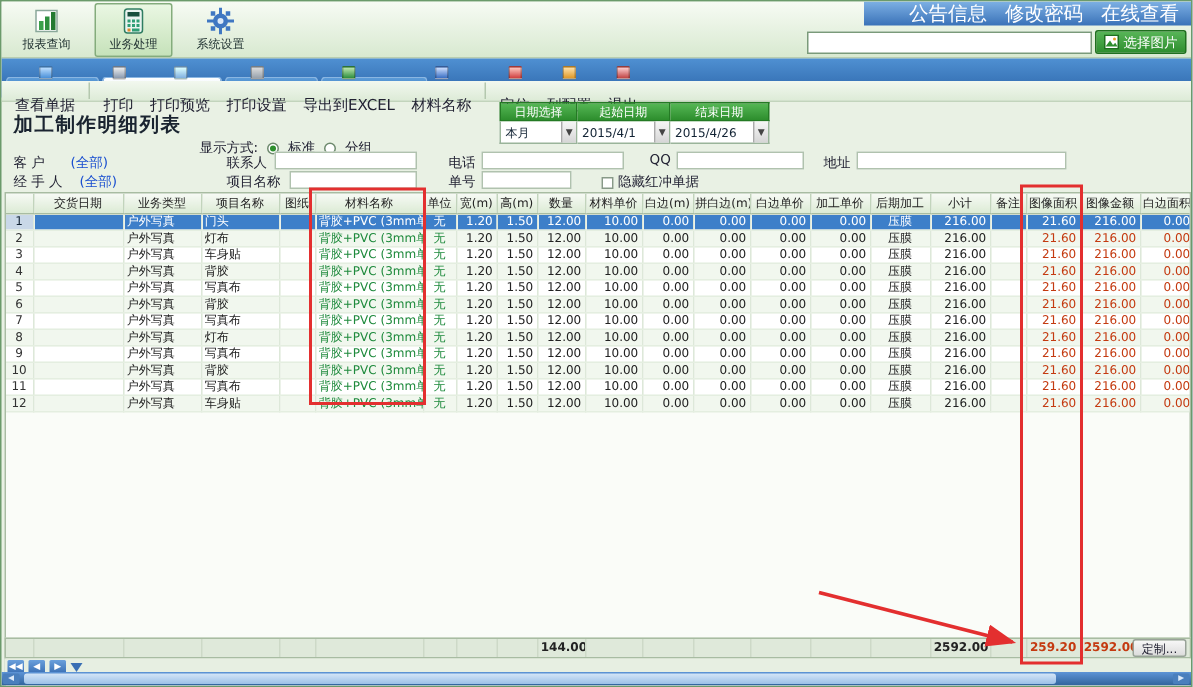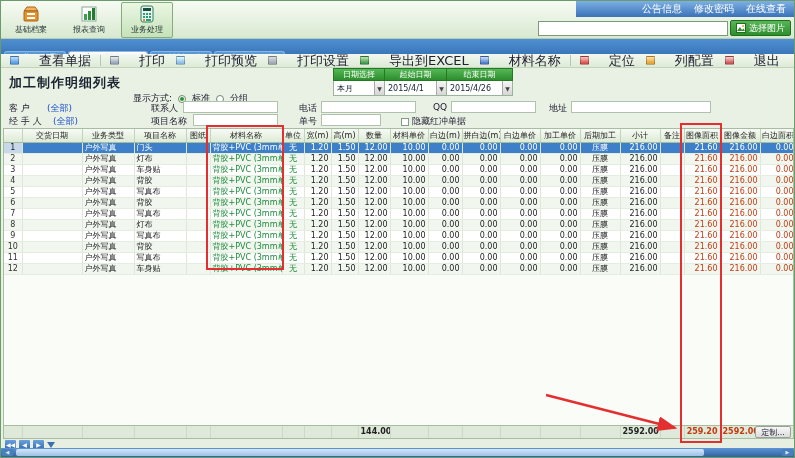--- a/index.html
+++ b/index.html
@@ -5,38 +5,38 @@
   *{margin:0;padding:0;box-sizing:border-box;font-family:"DejaVu Sans","Liberation Sans",sans-serif;}
   html,body{width:795px;height:458px;overflow:hidden;background:#8fa3b5;}
   #win{position:relative;width:795px;height:458px;background:#e9f1e4;overflow:hidden;border:1px solid #6b9a6b;}
 
   
   .top-band{position:absolute;left:0;top:0;right:0;height:38px;background:linear-gradient(#f7fbf4,#d8e9d0);border-bottom:1px solid #b8cdb0;}
   .modules{position:absolute;left:4px;top:1px;display:flex;gap:6px;}
   .module{width:52px;height:36px;display:flex;flex-direction:column;align-items:center;justify-content:center;gap:1px;font-size:8px;color:#233;border:1px solid transparent;border-radius:2px;cursor:pointer;}
   .module.active{background:linear-gradient(#eaf7e3,#c6e2ba);border-color:#84ac7c;}
   .top-blue{position:absolute;top:0;right:0;width:218px;height:16px;background:linear-gradient(#7db0e4,#3a72b8);display:flex;justify-content:flex-end;align-items:center;gap:12px;padding:0 8px;}
-  .top-blue span{color:#fff;font-size:10px;cursor:pointer;}
+  .top-blue span{color:#fff;font-size:13px;cursor:pointer;}
   .search-row{position:absolute;top:19px;right:3px;display:flex;gap:2px;align-items:center;}
   .search-input{width:190px;height:15px;border:1px solid #7a9a7a;background:#fff;font-size:9px;padding:0 3px;}
   .pick-btn{height:16px;background:linear-gradient(#58b558,#2e8e2e);border:1px solid #1f6f1f;color:#fff;font-size:9px;display:flex;align-items:center;gap:3px;padding:0 5px;border-radius:2px;cursor:pointer;}
 
   
   .tab-band{position:absolute;left:0;top:38px;right:0;height:26px;background:linear-gradient(#4f90d2,#2b64a8);display:flex;align-items:flex-end;padding-left:3px;gap:2px;}
   .tab{height:14px;display:flex;align-items:center;gap:3px;padding:0 7px;font-size:9px;color:#fff;background:linear-gradient(#5b9bd8,#3a74b4);border:1px solid #8ab6e2;border-bottom:none;border-radius:3px 3px 0 0;cursor:pointer;white-space:nowrap;}
   .tab.active{background:linear-gradient(#fdfeff,#d9eaf8);color:#123;}
   .tico{width:7px;height:7px;display:inline-block;border-radius:1px;}
   .tico.wizard{background:#ffcf3f;border:1px solid #b8881a;}
   .tico.sheet{background:#fff;border:1px solid #2e8f2e;}
   .tico.material{background:radial-gradient(circle at 35% 35%,#9fe09f,#2e8f2e);border-radius:50%;}
   .tico.order{background:#ffe28a;border:1px solid #c09a30;}
 
   
   .tool-band{position:absolute;left:0;top:53px;right:0;height:14px;background:linear-gradient(#f2f8ef,#ddebd7);border-bottom:1px solid #c2d4bc;display:flex;align-items:center;padding-left:4px;gap:1px;}
-  .tbtn{display:flex;align-items:center;gap:20px;font-size:13px;color:#223;padding:1px 4px;border:1px solid transparent;border-radius:2px;cursor:pointer;white-space:nowrap;}
+  .tbtn{display:flex;align-items:center;gap:10px;font-size:10px;color:#223;padding:1px 4px;border:1px solid transparent;border-radius:2px;cursor:pointer;white-space:nowrap;flex-direction:column;}
   .ticon{width:9px;height:9px;border-radius:1px;display:inline-block;border:1px solid rgba(0,0,0,.25);}
   .ic-view{background:linear-gradient(#bfe0ff,#4a90d9);}
   .ic-print{background:linear-gradient(#eee,#8a9ab0);}
   .ic-preview{background:linear-gradient(#dff,#7fb0e0);}
   .ic-printset{background:linear-gradient(#ddd,#98a2ac);}
   .ic-excel{background:linear-gradient(#bfe8b0,#2e8f3e);}
   .ic-query{background:linear-gradient(#cfe0ff,#3a6fc4);}
   .ic-locate{background:linear-gradient(#ffc9c0,#d04040);}
   .ic-columns{background:linear-gradient(#ffe2a8,#e09a2a);}
   .ic-exit{background:linear-gradient(#ffd0d0,#c04545);}
@@ -93,29 +93,20 @@
   
   .annot{position:absolute;left:0;top:0;pointer-events:none;z-index:60;}
 </style>
 </head>
 <body>
 
 <div id="win">
 
   <div class="top-band">
     <div class="modules">
-      <div class="module">
-        <svg width="18" height="18">
-            <path d="M2 6 L5 2 H13 L16 6 Z" fill="#f2b45a" stroke="#a9641a"></path>
-            <rect x="2" y="6" width="14" height="10" rx="1" fill="#e5922f" stroke="#a9641a"></rect>
-            <rect x="5" y="8" width="8" height="2" fill="#fff"></rect>
-            <rect x="5" y="12" width="8" height="2" fill="#fff"></rect>
-          </svg>
-        <span>基础档案</span>
-      </div>
       <div class="module">
         <svg width="18" height="18">
             <rect x="2" y="2" width="14" height="14" fill="#fff" stroke="#8aa89a"></rect>
             <rect x="4" y="9" width="3" height="6" fill="#3aa04a"></rect>
             <rect x="8" y="6" width="3" height="9" fill="#2e8f3e"></rect>
             <rect x="12" y="3" width="3" height="12" fill="#237a31"></rect>
           </svg>
         <span>报表查询</span>
       </div>
       <div class="module active">
@@ -127,20 +118,37 @@
               <rect x="8" y="8" width="2" height="2"></rect>
               <rect x="11" y="8" width="2" height="2"></rect>
               <rect x="5" y="11" width="2" height="2"></rect>
               <rect x="8" y="11" width="2" height="2"></rect>
               <rect x="11" y="11" width="2" height="2"></rect>
               <rect x="8" y="14" width="5" height="2"></rect>
             </g>
             <rect x="5" y="14" width="2" height="2" fill="#e08a2a"></rect>
           </svg>
         <span>业务处理</span>
+      </div>
+      <div class="module">
+        <svg width="18" height="18" viewBox="0 0 18 18">
+            <g fill="#3f77c2">
+              <rect x="8" y="0" width="2" height="5"></rect>
+              <rect x="8" y="13" width="2" height="5"></rect>
+              <rect x="0" y="8" width="5" height="2"></rect>
+              <rect x="13" y="8" width="5" height="2"></rect>
+              <rect x="2.5" y="2.5" width="3" height="3"></rect>
+              <rect x="12.5" y="2.5" width="3" height="3"></rect>
+              <rect x="2.5" y="12.5" width="3" height="3"></rect>
+              <rect x="12.5" y="12.5" width="3" height="3"></rect>
+              <circle cx="9" cy="9" r="5"></circle>
+            </g>
+            <circle cx="9" cy="9" r="2" fill="#dce9f8"></circle>
+          </svg>
+        <span>系统设置</span>
       </div>
     </div>
     <div class="top-blue">
       <span>公告信息</span>
       <span>修改密码</span>
       <span>在线查看</span>
     </div>
     <div class="search-row">
       <input class="search-input" value="" style="">
       <div class="pick-btn">

